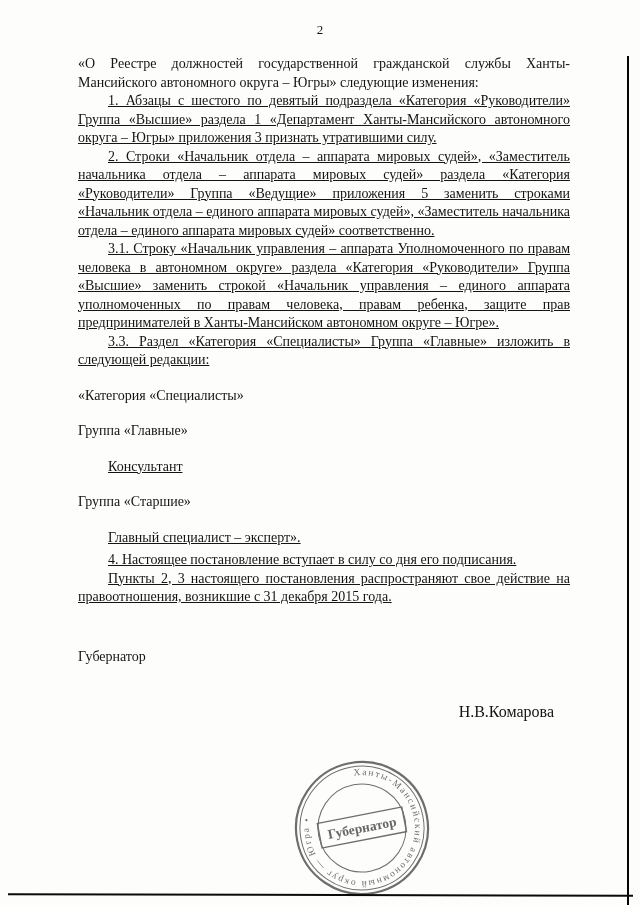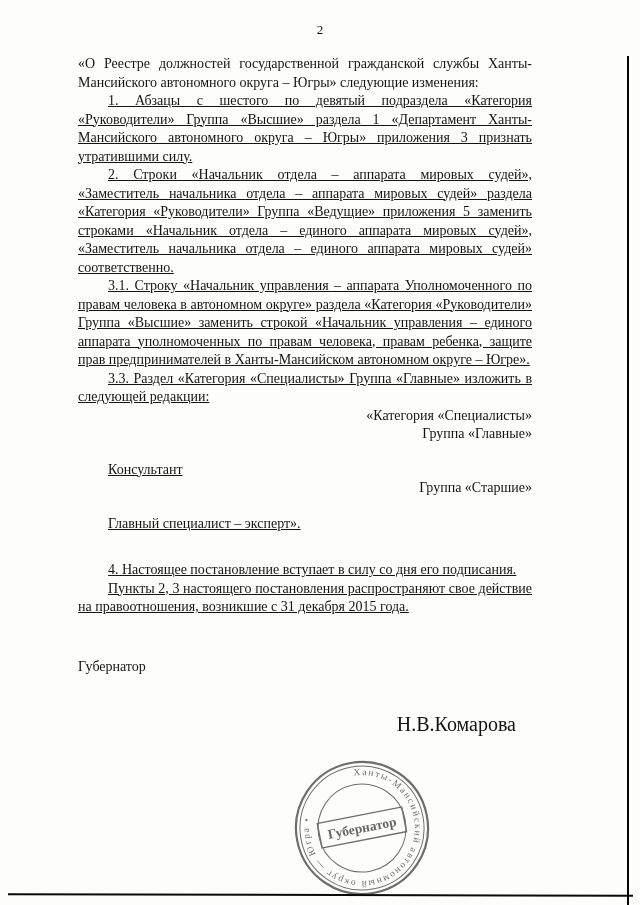--- a/index.html
+++ b/index.html
@@ -2,30 +2,30 @@
 <html><head>
 <meta charset="utf-8">
 <style>
   html,body{margin:0;padding:0;background:#e8e8e8;}
   .page{
     position:relative;width:640px;height:905px;margin:0 auto;
     background:#fdfdfb;overflow:hidden;
     font-family:"Liberation Serif","DejaVu Serif",serif;color:#141414;
   }
   .pagenum{padding-top:22px;text-align:center;font-size:13px;}
-  .content{padding:17px 108px 0 78px;}
+  .content{padding:17px 70px 0 78px;}
   .content p{margin:0;font-size:14px;line-height:18.5px;text-align:justify;}
   p.ind{text-indent:30px;text-decoration:underline;}
-  p.center{text-align:right;text-indent:0;margin-top:0;}
+  p.center{text-align:left;text-indent:0;margin-top:17px;}
   p.left-ind{text-align:left;text-indent:30px;margin-top:17px;text-decoration:underline;}
-  p.gap-top{margin-top:28px;}
+  p.gap-top{margin-top:4px;}
   
   .sig{position:relative;margin-top:40px;height:125px;}
   .sig-left div{font-size:14px;line-height:20.5px;text-align:left;}
-  .sig-name{position:absolute;right:16px;top:56px;font-size:20px;}
+  .sig-name{position:absolute;right:16px;top:56px;font-size:16px;}
   
   .stamp{
     position:absolute;left:282px;top:758px;width:160px;height:140px;
     transform:rotate(-11deg);opacity:.82;pointer-events:none;
   }
   
   .edge-line{position:absolute;top:56px;bottom:0;right:11px;width:2px;background:#050505;}
   .bottom-line{position:absolute;left:8px;right:7px;bottom:9px;height:2px;background:#0a0a0a;transform:rotate(.15deg);}
 </style>
 </head>

